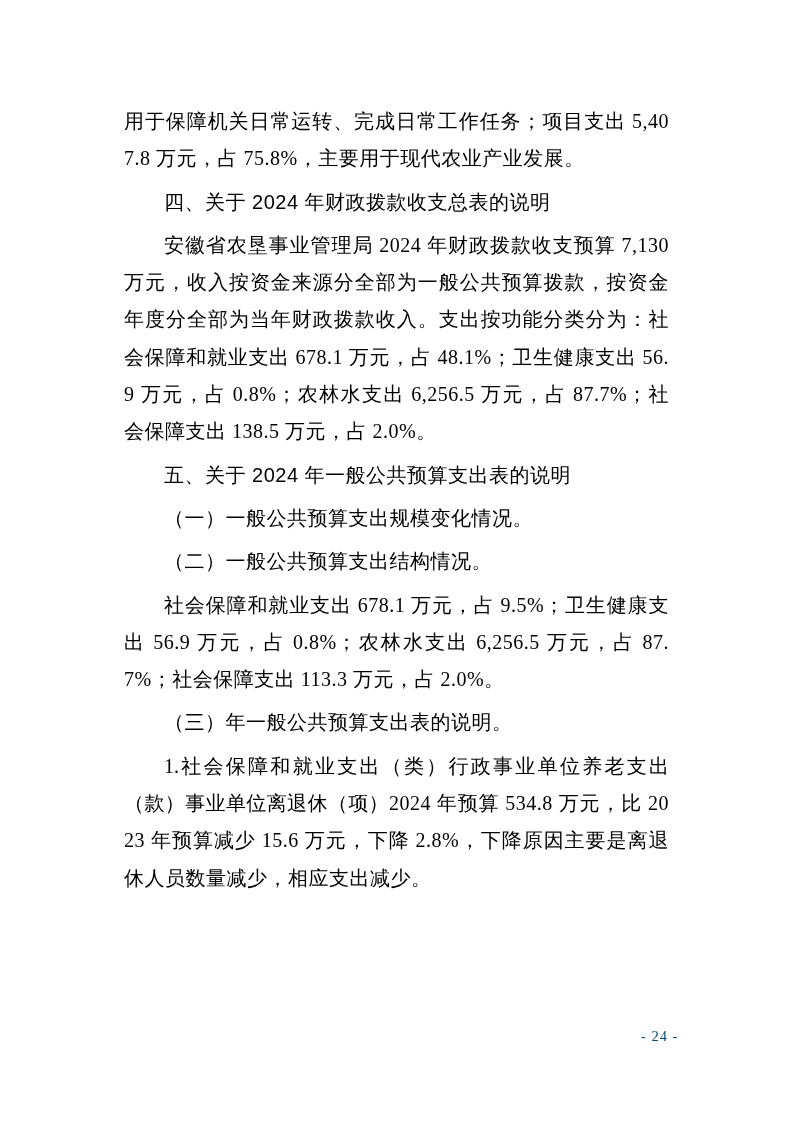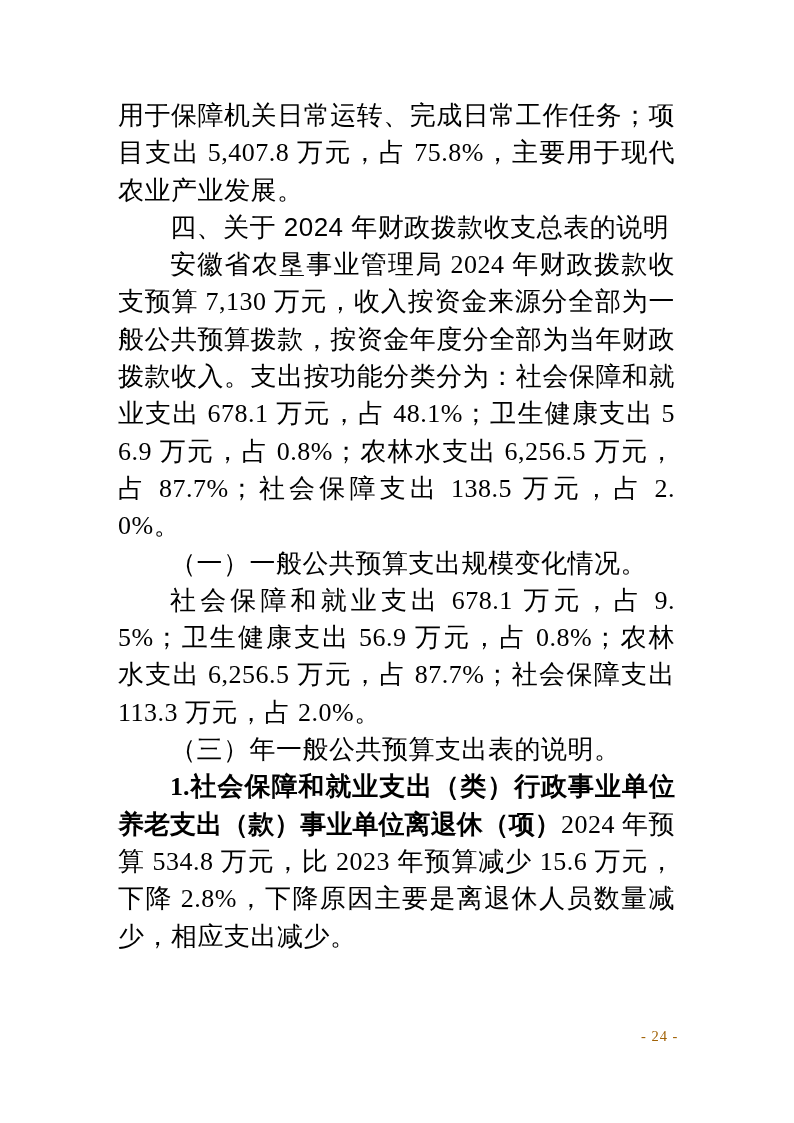--- a/index.html
+++ b/index.html
@@ -16,71 +16,73 @@
     font-family: "Liberation Serif", "DejaVu Serif", serif;
     color: #000000;
   }
   .content {
     position: absolute;
     left: 118px;
     top: 97px;
     width: 557px;
   }
   .content p {
-    margin: 0;
+    margin: 6px;
     padding: 0;
-    font-size: 26px;
+    font-size: 20px;
     line-height: 37.3px;
     letter-spacing: 0.5px;
     text-align: justify;
     word-break: break-all;
   }
   .indent {
     text-indent: 2em;
   }
   .heading {
     font-family: "Liberation Sans", "DejaVu Sans", sans-serif;
     font-weight: normal;
     letter-spacing: 0.2px;
   }
   .subheading {
     
     letter-spacing: 1px;
   }
   .item-bold {
-    font-weight: bold;
+    font-weight: normal;
     letter-spacing: 0px;
   }
   .page-number {
     position: absolute;
     left: 641px;
     top: 1027px;
     font-size: 14.5px;
     line-height: 18px;
     letter-spacing: 1px;
     font-family: "Liberation Serif", "DejaVu Serif", serif;
-    color: #a16207;
+    color: #0c4a6e;
   }
 </style>
 </head>
 <body>
 
 <div class="page">
   <div class="content">
 
     <p>用于保障机关日常运转、完成日常工作任务；项目支出 5,407.8 万元，占 75.8%，主要用于现代农业产业发展。</p>
 
     <p class="heading indent">四、关于 2024 年财政拨款收支总表的说明</p>
 
     <p class="indent">安徽省农垦事业管理局 2024 年财政拨款收支预算 7,130 万元，收入按资金来源分全部为一般公共预算拨款，按资金年度分全部为当年财政拨款收入。支出按功能分类分为：社会保障和就业支出 678.1 万元，占 48.1%；卫生健康支出 56.9 万元，占 0.8%；农林水支出 6,256.5 万元，占 87.7%；社会保障支出 138.5 万元，占 2.0%。</p>
 
+    <p class="heading indent">五、关于 2024 年一般公共预算支出表的说明</p>
 
     <p class="subheading indent">（一）一般公共预算支出规模变化情况。</p>
 
 
+    <p class="subheading indent">（二）一般公共预算支出结构情况。</p>
 
     <p class="indent">社会保障和就业支出 678.1 万元，占 9.5%；卫生健康支出 56.9 万元，占 0.8%；农林水支出 6,256.5 万元，占 87.7%；社会保障支出 113.3 万元，占 2.0%。</p>
 
     <p class="subheading indent">（三）年一般公共预算支出表的说明。</p>
 
     <p class="indent"><span class="item-bold">1.社会保障和就业支出（类）行政事业单位养老支出（款）事业单位离退休（项）</span><span>2024 年预算 534.8 万元，比 2023 年预算减少 15.6 万元，下降 2.8%，下降原因主要是离退休人员数量减少，相应支出减少。</span></p>
 
   </div>
 
   <div class="page-number">- 24 -</div>

